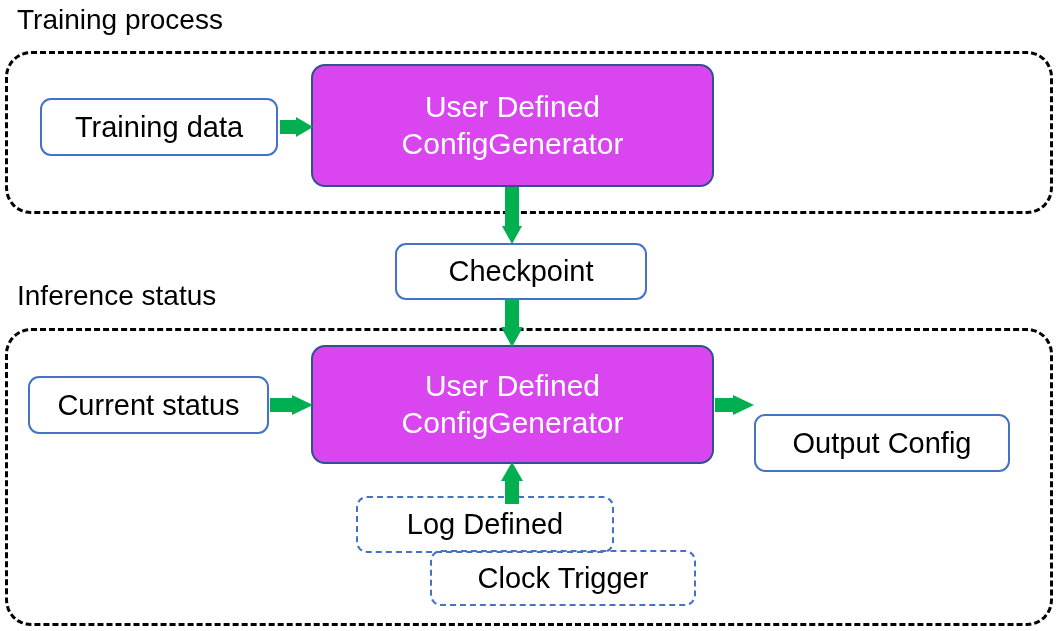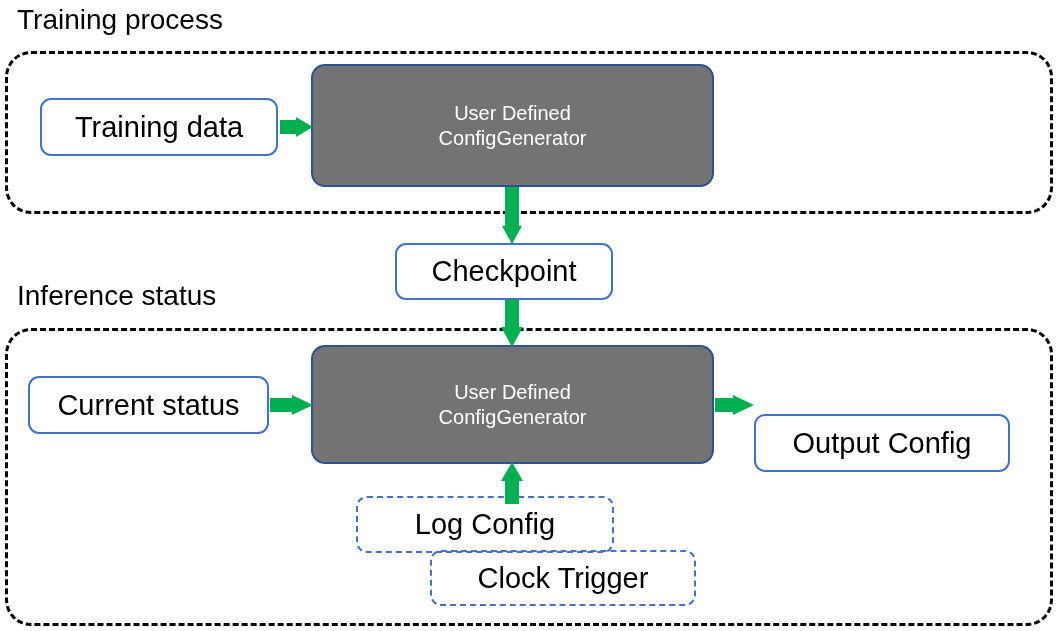--- a/index.html
+++ b/index.html
@@ -47,37 +47,37 @@
     border: 2px solid #4472C4;
     border-radius: 11px;
     display: flex;
     align-items: center;
     justify-content: center;
     font-size: 29px;
     color: #000000;
     white-space: nowrap;
   }
   #node-training-data { left: 40px;  top: 98px;  width: 238px; height: 58px; }
-  #node-checkpoint   { left: 395px; top: 243px; width: 218px; height: 57px; }
+  #node-checkpoint   { left: 395px; top: 243px; width: 252px; height: 57px; }
   #node-current-status { left: 28px; top: 376px; width: 241px; height: 58px; }
   #node-output-config { left: 754px; top: 376px; width: 256px; height: 58px; margin-top: 38px; }
 
   
   .node-blue {
     position: absolute;
     box-sizing: border-box;
-    background: #737373;
+    background: #d946ef;
     border: 2px solid #2E528F;
     border-radius: 14px;
     display: flex;
     flex-direction: column;
     align-items: center;
     justify-content: center;
     color: #ffffff;
-    font-size: 20px;
+    font-size: 30px;
     line-height: 1.22;
     text-align: center;
   }
   #node-generator-training  { left: 311px; top: 64px;  width: 403px; height: 123px; }
   #node-generator-inference { left: 311px; top: 345px; width: 403px; height: 119px; }
 
   
   .node-trigger {
     position: absolute;
     box-sizing: border-box;
@@ -128,21 +128,21 @@
 
   <div class="node-white" id="node-current-status">Current status</div>
 
   <div class="node-blue" id="node-generator-inference">
     <span>User Defined</span>
     <span>ConfigGenerator</span>
   </div>
 
   <div class="node-white" id="node-output-config">Output Config</div>
 
-  <div class="node-trigger" id="node-log-trigger">Log Config</div>
+  <div class="node-trigger" id="node-log-trigger">Log Defined</div>
 
   <div class="node-trigger" id="node-clock-trigger">Clock Trigger</div>
 
   <svg id="arrow-layer" viewBox="0 0 1057 631" width="1057" height="631">
 
     <g>
       <rect x="280" y="120" width="20" height="14" fill="#00B050"></rect>
       <polygon points="296,117 313,127 296,137" fill="#00B050"></polygon>
     </g>
 

